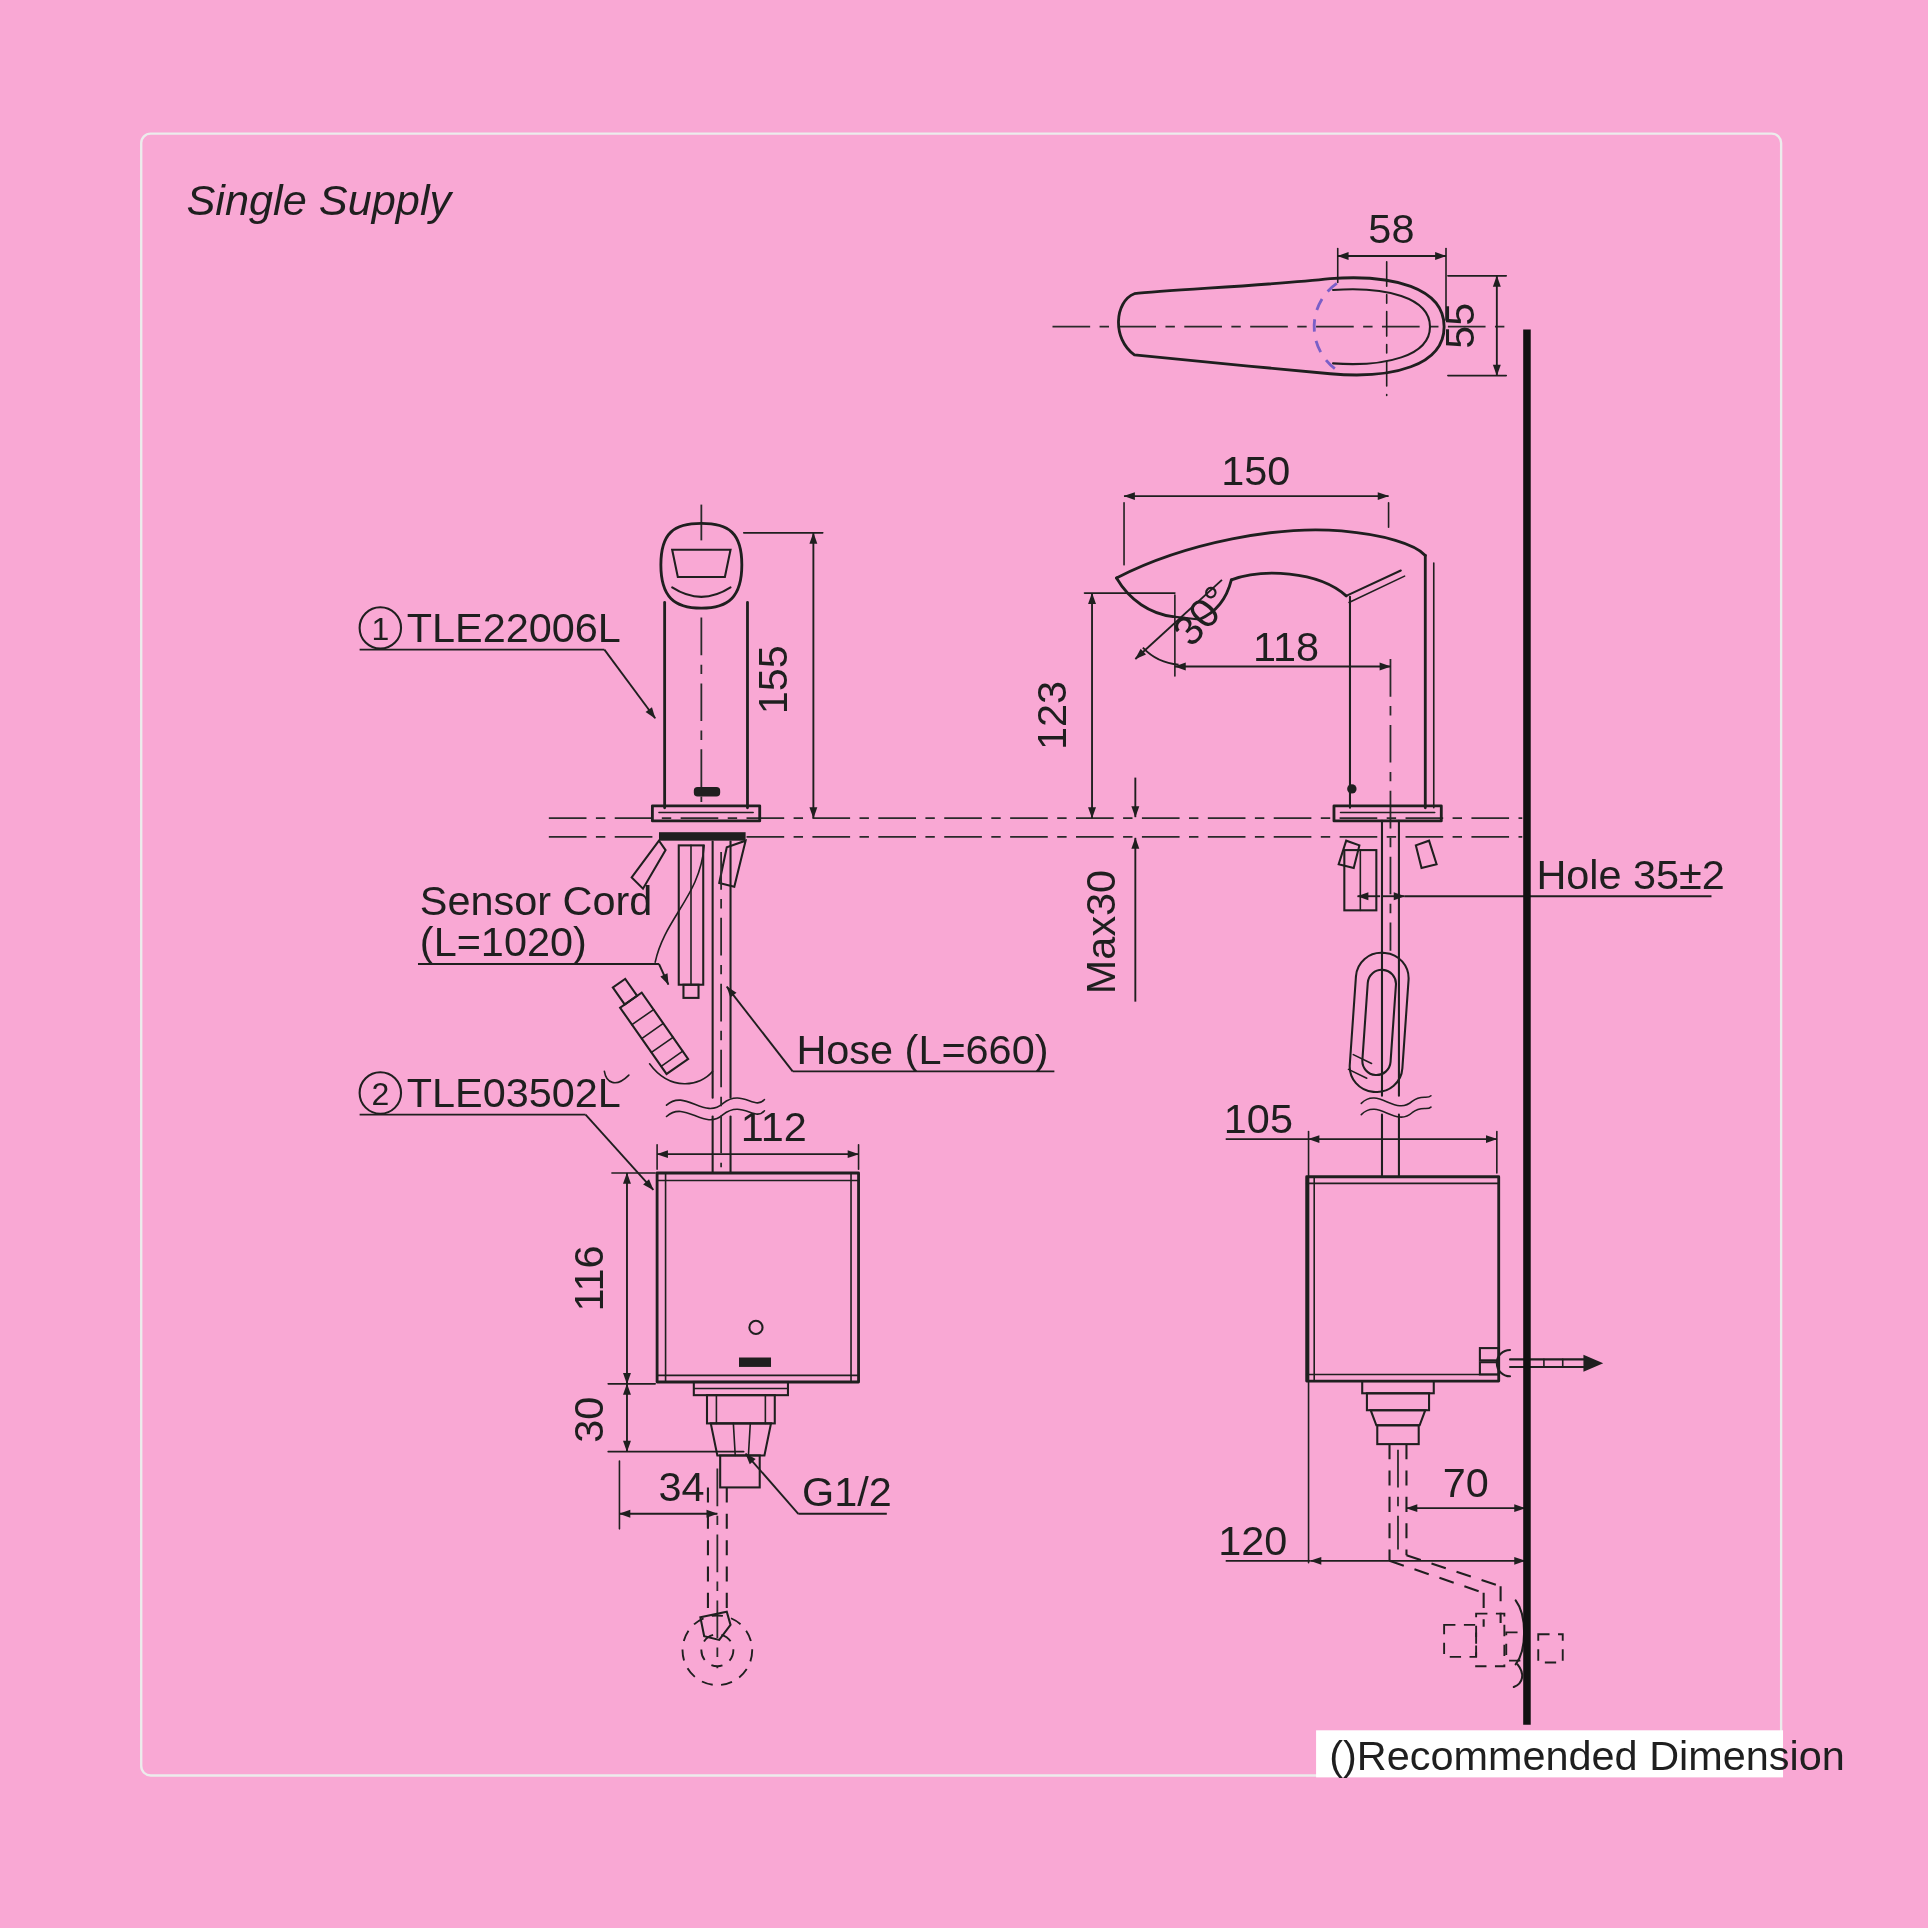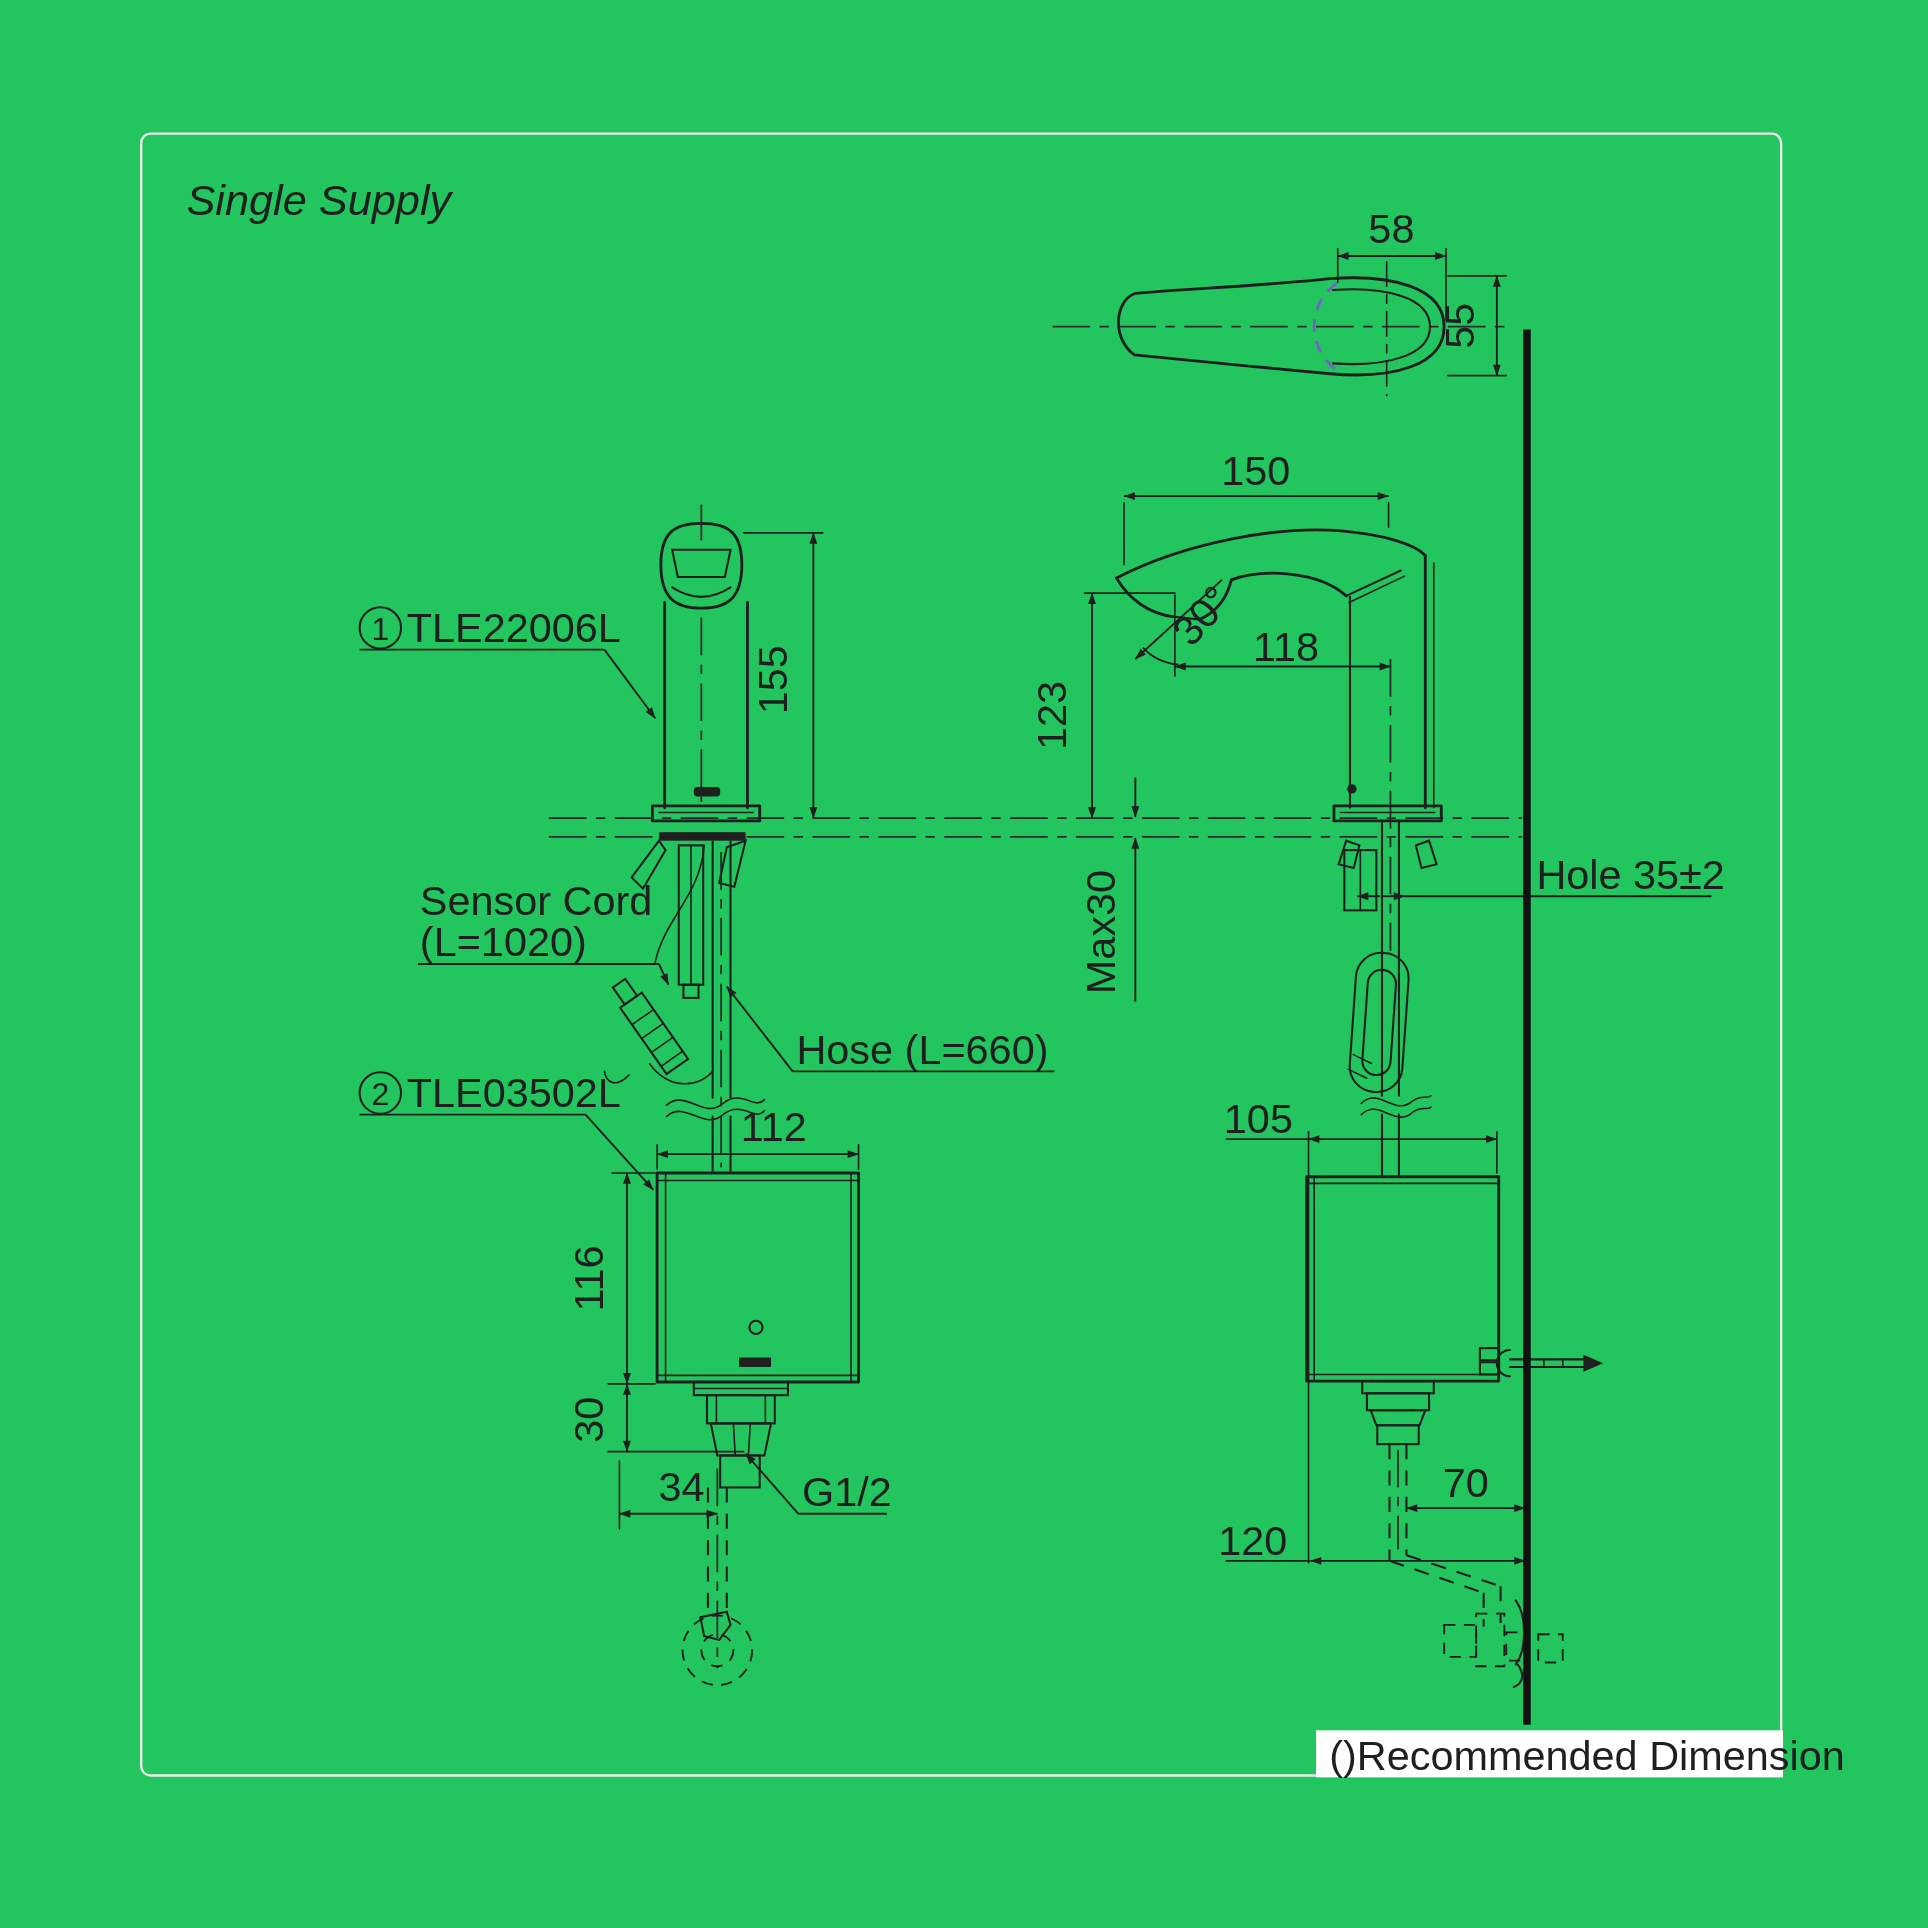--- a/index.html
+++ b/index.html
@@ -1,16 +1,16 @@
 <!DOCTYPE html>
 <html style="font-size:15px"><head>
 <meta charset="utf-8">
 <style>
   html,body { margin:0; padding:0; background:#ffffff; }
-  .page { width:1928px; height:1928px; position:relative; background:#22c55e; }
+  .page { width:1928px; height:1928px; position:relative; background:#f9a8d4; }
   svg { display:block; }
   
   .ln   { stroke:#1f1f1f; stroke-width:3;   fill:none; stroke-linecap:round; stroke-linejoin:round; }
   .md   { stroke:#1f1f1f; stroke-width:2.2; fill:none; stroke-linecap:round; }
   .thin { stroke:#1f1f1f; stroke-width:1.7; fill:none; stroke-linecap:round; }
   .dim  { stroke:#1f1f1f; stroke-width:2;   fill:none; }
   .cl   { stroke:#2a2a2a; stroke-width:1.9; fill:none; stroke-dasharray:40 10 10 10; }
   .hid  { stroke:#1f1f1f; stroke-width:2.2; fill:none; stroke-dasharray:16 12; }
   .hid2 { stroke:#1f1f1f; stroke-width:2;   fill:none; stroke-dasharray:12 9; }
   .arc-sensor { stroke:#7a5fc8; stroke-width:3; fill:none; stroke-dasharray:13 10; }

